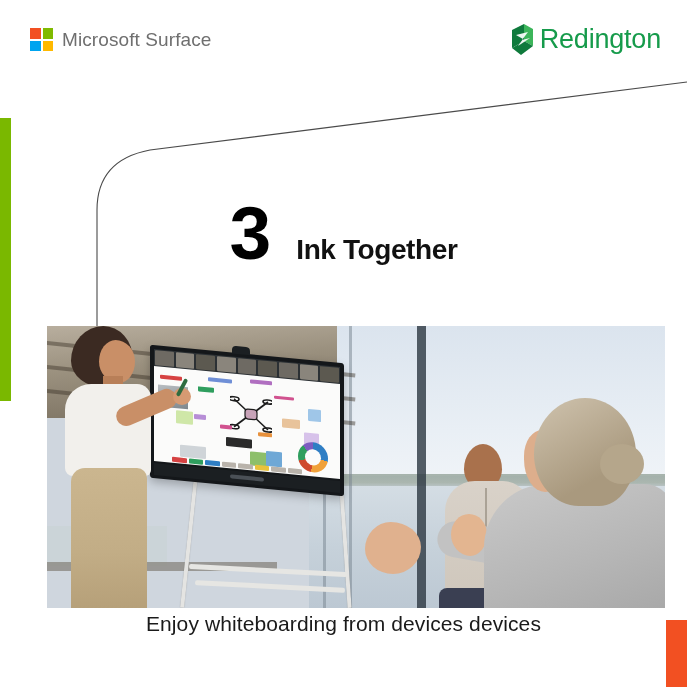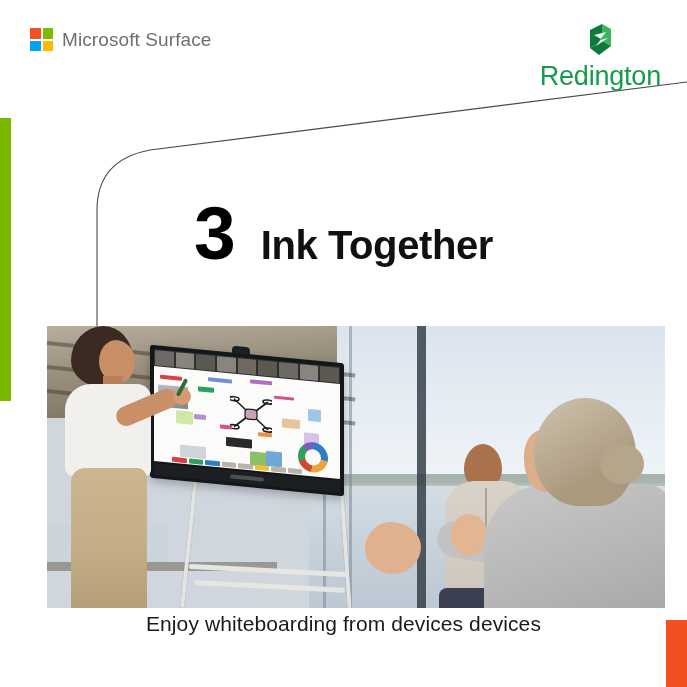--- a/index.html
+++ b/index.html
@@ -81,21 +81,20 @@
     white-space: nowrap;
   }
 
   .red-brand {
     position: absolute;
     right: 26px;
     top: 23px;
     display: flex;
     align-items: center;
     gap: 5px;
-    flex-direction: column;
   }
   .red-mark {
     width: 25px;
     height: 33px;
     flex: none;
   }
   .red-wordmark {
     font-size: 27px;
     color: #169b4b;
     letter-spacing: -0.2px;
@@ -114,21 +113,21 @@
     gap: 26px;
   }
   .title-number {
     font-size: 75px;
     font-weight: bold;
     color: #000000;
     line-height: 1;
     letter-spacing: -1px;
   }
   .title-text {
-    font-size: 40px;
+    font-size: 28px;
     font-weight: bold;
     color: #111111;
     line-height: 1;
     letter-spacing: -0.4px;
   }
 
   
   .photo {
     position: absolute;
     left: 7px;

